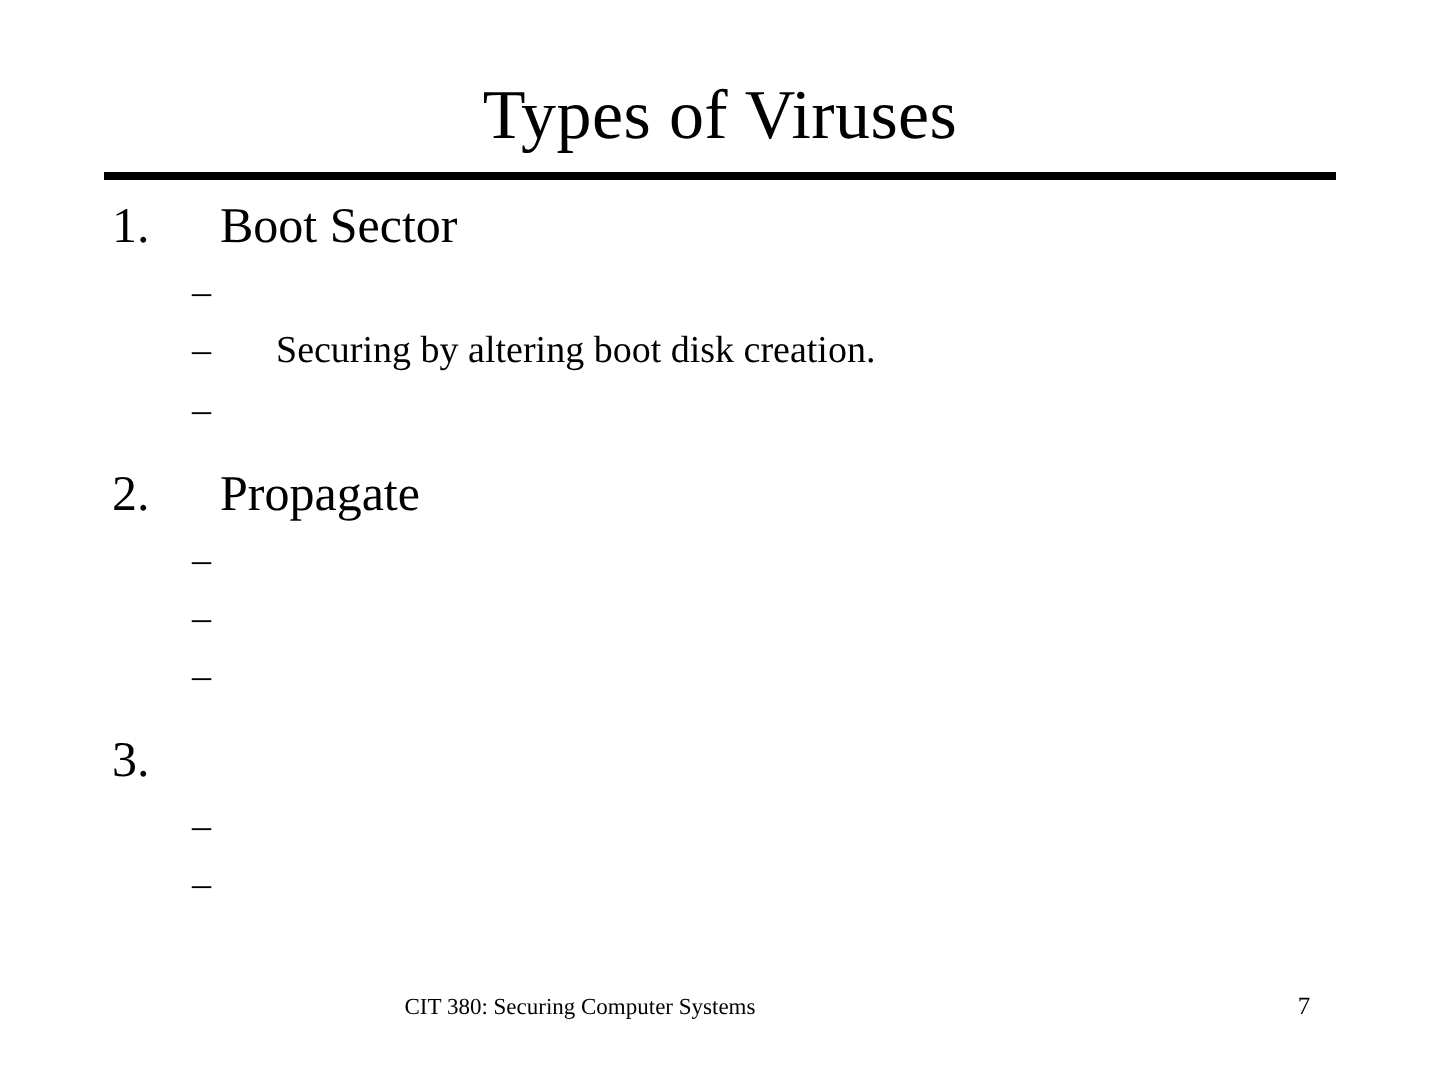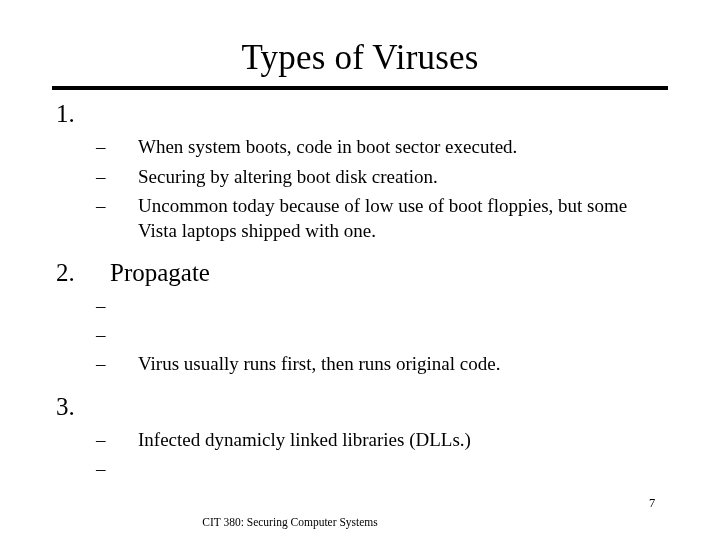--- a/index.html
+++ b/index.html
@@ -98,21 +98,21 @@
   .sub-text {
     display: block;
   }
 
   .gap-after-sublist { height: 14px; }
 
   
   .footer-text {
     position: absolute;
     left: 0;
-    top: 515px;
+    top: 497px;
     width: 580px;
     text-align: center;
     font-size: 11.5px;
     line-height: 14px;
     white-space: nowrap;
   }
   .footer-page {
     position: absolute;
     left: 620px;
     top: 495px;
@@ -129,66 +129,63 @@
 
   <div class="slide-title">Types of Viruses</div>
 
   <div class="title-rule"></div>
 
   <div class="body-area">
 
     <div class="num-item">
       <div class="num-head">
         <span class="num-marker">1.</span>
+        <span class="num-text">Boot Sector</span>
       </div>
       <ul class="sub-list">
         <li class="sub-item">
           <span class="sub-dash">–</span>
-          <span class="sub-text">When system boots, code in boot sector executed.</span>
         </li>
         <li class="sub-item">
           <span class="sub-dash">–</span>
           <span class="sub-text">Securing by altering boot disk creation.</span>
         </li>
         <li class="sub-item">
           <span class="sub-dash">–</span>
-          <span class="sub-text">Uncommon today because of low use of boot floppies, but some Vista laptops shipped with one.</span>
         </li>
       </ul>
       <div class="gap-after-sublist"></div>
     </div>
 
     <div class="num-item">
       <div class="num-head">
         <span class="num-marker">2.</span>
         <span class="num-text">Propagate</span>
       </div>
       <ul class="sub-list">
         <li class="sub-item">
           <span class="sub-dash">–</span>
         </li>
         <li class="sub-item">
           <span class="sub-dash">–</span>
         </li>
         <li class="sub-item">
           <span class="sub-dash">–</span>
-          <span class="sub-text">Virus usually runs first, then runs original code.</span>
         </li>
       </ul>
       <div class="gap-after-sublist"></div>
     </div>
 
     <div class="num-item">
       <div class="num-head">
         <span class="num-marker">3.</span>
       </div>
       <ul class="sub-list">
         <li class="sub-item">
           <span class="sub-dash">–</span>
-          <span class="sub-text">Infected dynamicly linked libraries (DLLs.)</span>
         </li>
         <li class="sub-item">
           <span class="sub-dash">–</span>
         </li>
       </ul>
     </div>
 
   </div>
 
   <div class="footer-text">CIT 380: Securing Computer Systems</div>

